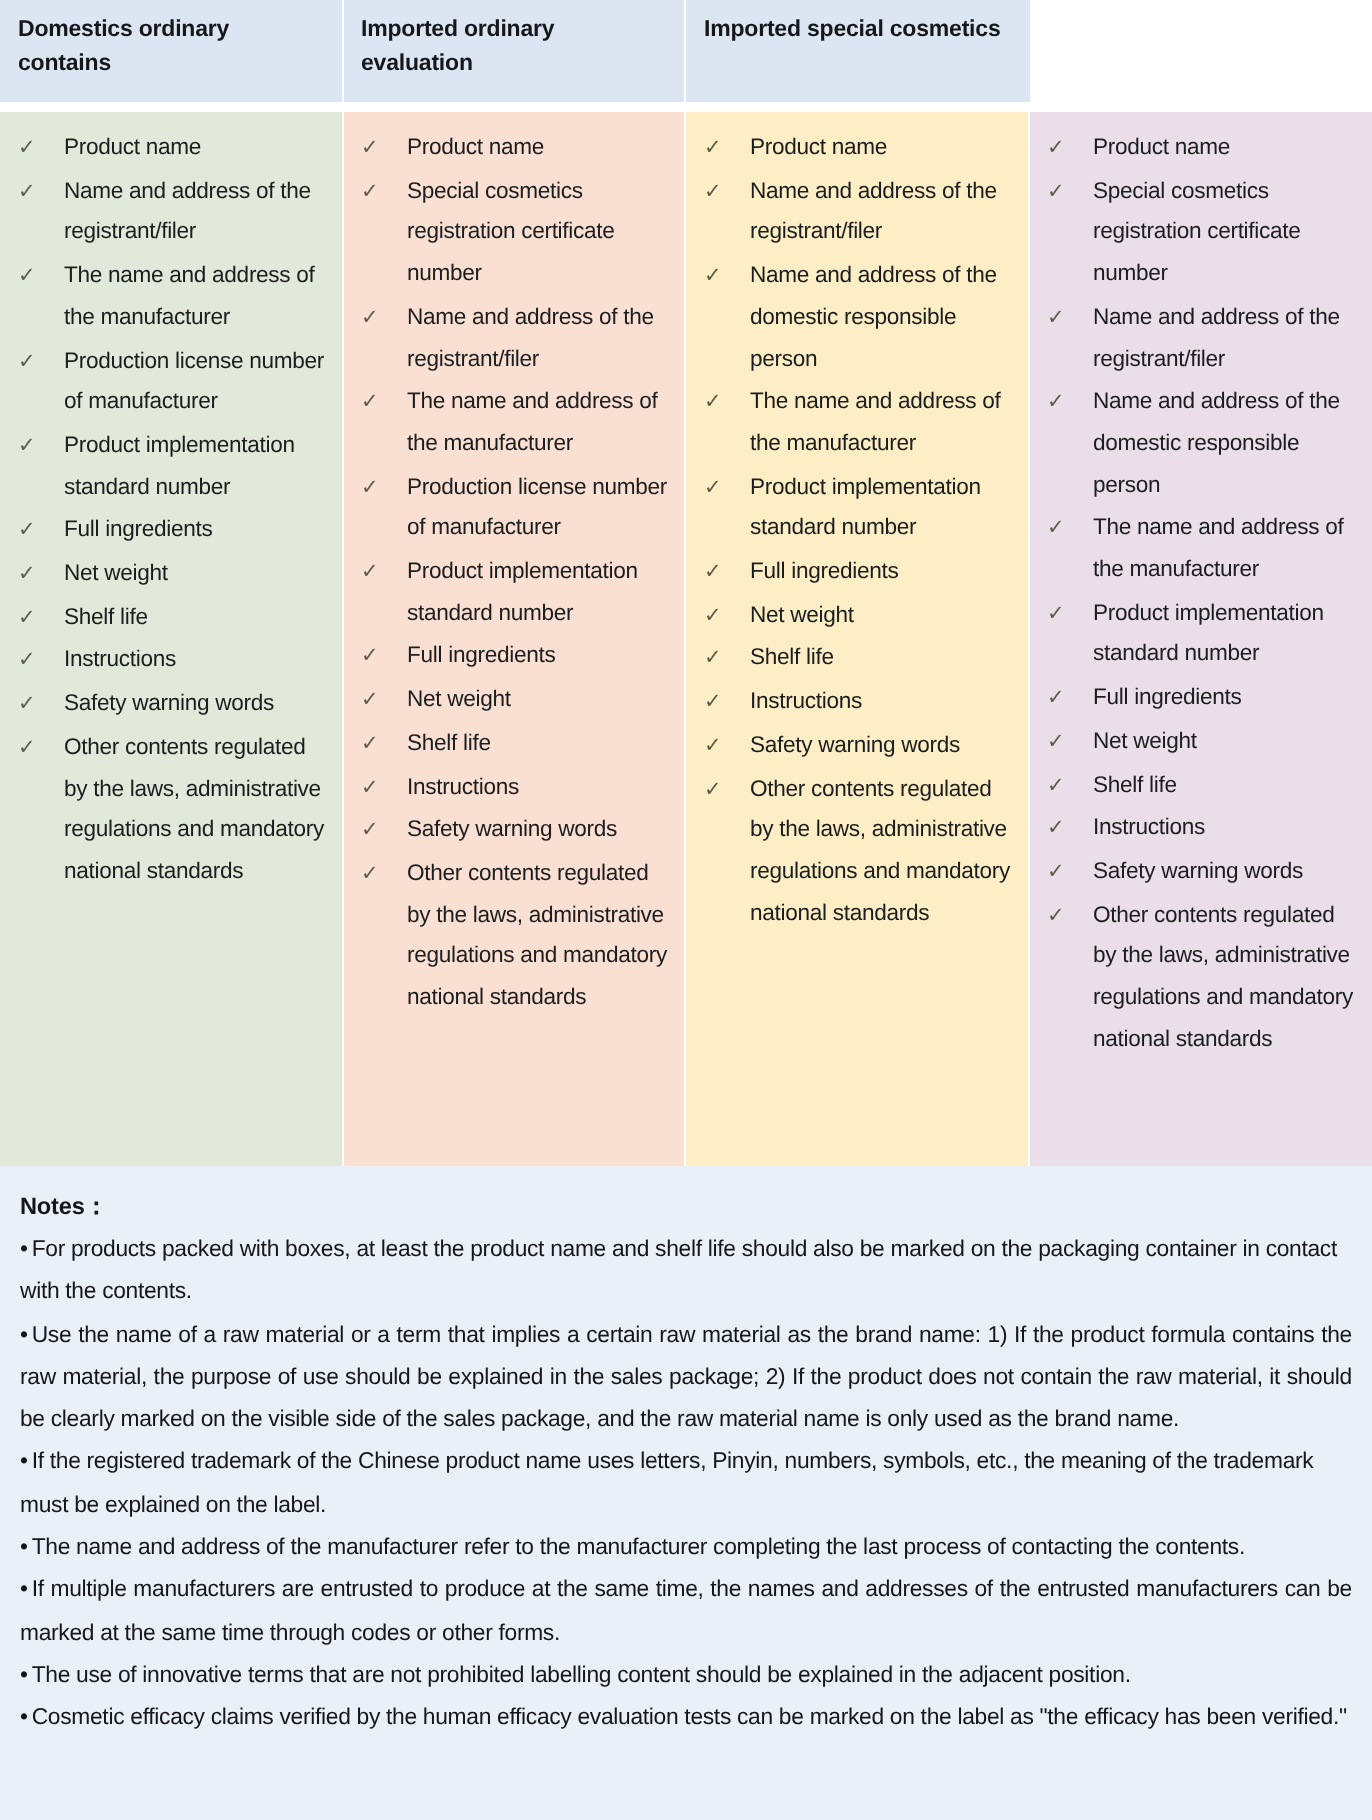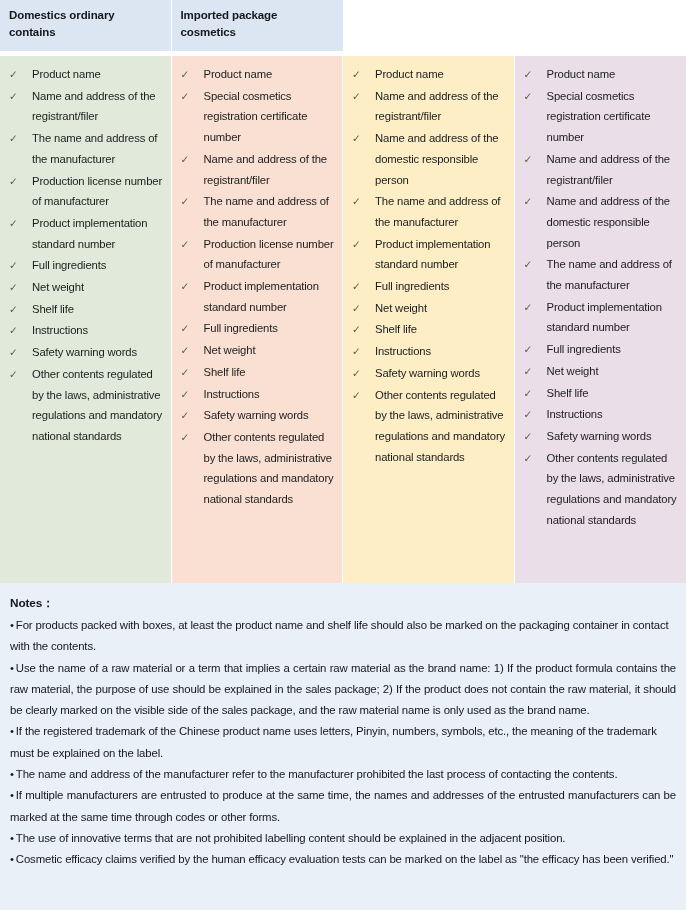--- a/index.html
+++ b/index.html
@@ -114,21 +114,22 @@
   .note-line.justified { text-align: justify; }
   .bullet { margin-right: 2px; }
 </style>
 </head>
 <body>
 
 <div id="page">
 
   <div class="header-row">
       <div class="header-cell">Domestics ordinary contains</div>
-      <div class="header-cell">Imported package cosmetics</div>
+      <div class="header-cell">Imported ordinary evaluation</div>
+      <div class="header-cell">Imported special cosmetics</div>
     </div>
 
   <div class="cols-row">
       <div class="col col-1">
         <ul class="items">
           <li>
             <span class="tick">✓</span>
             <span class="itxt">Product name</span>
           </li>
           <li>
@@ -326,20 +327,20 @@
         </ul>
       </div>
     </div>
 
   <div class="notes">
     <div class="notes-title">Notes：</div>
     <div>
         <p class="note-line"><span class="bullet">•</span><span>For products packed with boxes, at least the product name and shelf life should also be marked on the packaging container in contact with the contents.</span></p>
         <p class="note-line justified"><span class="bullet">•</span><span>Use the name of a raw material or a term that implies a certain raw material as the brand name: 1) If the product formula contains the raw material, the purpose of use should be explained in the sales package; 2) If the product does not contain the raw material, it should be clearly marked on the visible side of the sales package, and the raw material name is only used as the brand name.</span></p>
         <p class="note-line"><span class="bullet">•</span><span>If the registered trademark of the Chinese product name uses letters, Pinyin, numbers, symbols, etc., the meaning of the trademark must be explained on the label.</span></p>
-        <p class="note-line"><span class="bullet">•</span><span>The name and address of the manufacturer refer to the manufacturer prohibited the last process of contacting the contents.</span></p>
+        <p class="note-line"><span class="bullet">•</span><span>The name and address of the manufacturer refer to the manufacturer completing the last process of contacting the contents.</span></p>
         <p class="note-line justified"><span class="bullet">•</span><span>If multiple manufacturers are entrusted to produce at the same time, the names and addresses of the entrusted manufacturers can be marked at the same time through codes or other forms.</span></p>
         <p class="note-line"><span class="bullet">•</span><span>The use of innovative terms that are not prohibited labelling content should be explained in the adjacent position.</span></p>
         <p class="note-line"><span class="bullet">•</span><span>Cosmetic efficacy claims verified by the human efficacy evaluation tests can be marked on the label as "the efficacy has been verified."</span></p>
       </div>
   </div>
 
 </div>
 
 </body></html>

